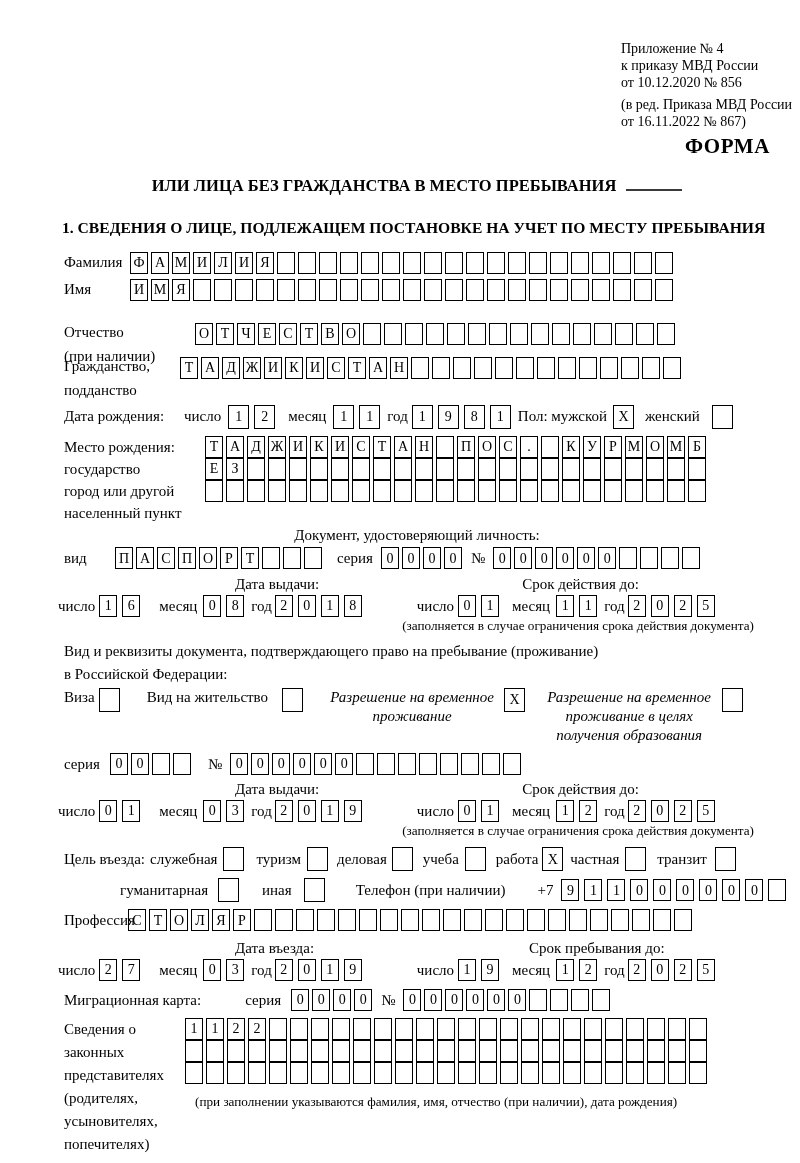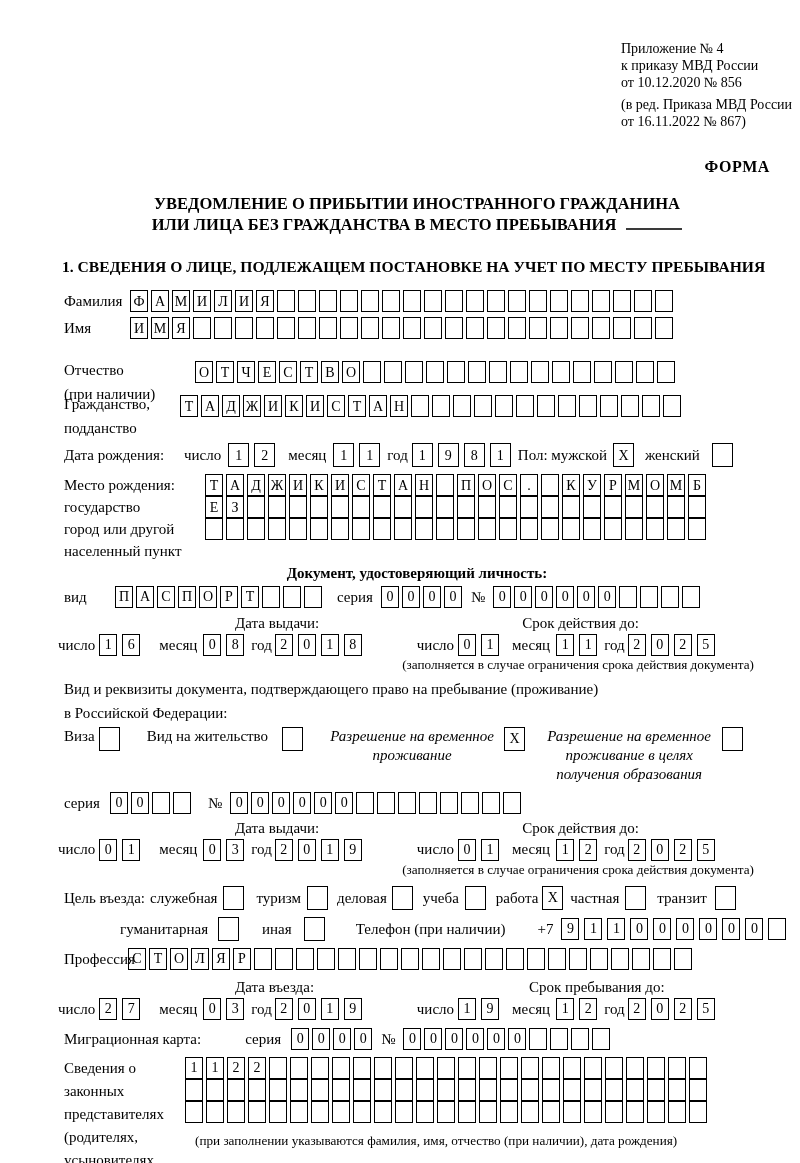--- a/index.html
+++ b/index.html
@@ -4,41 +4,41 @@
 <style>
   * { box-sizing: border-box; }
   html,body { margin:0; padding:0; background:#fff; }
   body { width:800px; height:1163px; color:#000;
          font-family:"Liberation Serif","DejaVu Serif",serif; }
   .page { position:relative; width:800px; height:1163px;
           padding:40px 30px 8px 64px; overflow:hidden; font-size:15px; line-height:1.25; }
 
   .hdr { margin-left:557px; width:205px; font-size:14px; line-height:17px; }
   .hdr .amend { margin-top:5px; }
-  .forma { text-align:right; font-weight:bold; font-size:16px; margin-top:27px; letter-spacing:0.6px; }
+  .forma { text-align:right; font-weight:bold; font-size:21px; margin-top:3px; letter-spacing:0.6px; }
 
   .title { text-align:center; font-weight:bold; font-size:16.5px; margin-top:16px; line-height:21px; }
   .uline { display:inline-block; width:56px; border-bottom:2.5px solid #3a3a3a; margin-left:10px; }
 
   .sec1 { font-weight:bold; font-size:15.6px; margin-top:22px; white-space:nowrap; margin-left:-2px; }
 
   .row  { display:flex; align-items:center; }
   .rowt { display:flex; align-items:flex-start; }
   .lbl  { flex-shrink:0; white-space:nowrap; }
   .lblcol { position:relative; flex-shrink:0; }
   .sub  { position:absolute; top:24px; left:0; white-space:nowrap; }
 
   .cells { display:flex; flex-wrap:nowrap; flex-shrink:0; }
   .cell  { width:18px; height:22px; border:1.5px solid #000; margin-right:3px;
            display:flex; align-items:center; justify-content:center;
            font-size:14px; flex-shrink:0; }
   .sp .cell  { margin-right:5px; }
   .cbs .cell { width:21px; height:24px; }
 
-  .dochead { text-align:center; font-weight:bold; font-size:15px; margin-top:2px; }
+  .dochead { text-align:center; font-weight:normal; font-size:15px; margin-top:2px; }
   .dhead   { display:flex; font-size:15px; }
   .note    { font-size:13.2px; }
   .stack .cells { margin-top:0; }
   .mt4 { margin-top:4px; }
   .cblbl { text-align:center; line-height:19px; flex-shrink:0;font-style:italic; }
   .opt { display:flex; align-items:center; }
 </style>
 </head>
 <body>
 
@@ -51,21 +51,20 @@
         <div>от 10.12.2020 № 856</div>
       </div>
     <div class="amend">
         <div>(в ред. Приказа МВД России</div>
         <div>от 16.11.2022 № 867)</div>
       </div>
   </div>
   <div class="forma">ФОРМА</div>
 
   <div class="title">
-    <div>УВЕДОМЛЕНИЕ О ПРИБЫТИИ ИНОСТРАННОГО ГРАЖДАНИНА</div>
     <div><span>ИЛИ ЛИЦА БЕЗ ГРАЖДАНСТВА В МЕСТО ПРЕБЫВАНИЯ</span><span class="uline"></span></div>
   </div>
 
   <div class="sec1">1. СВЕДЕНИЯ О ЛИЦЕ, ПОДЛЕЖАЩЕМ ПОСТАНОВКЕ НА УЧЕТ ПО МЕСТУ ПРЕБЫВАНИЯ</div>
 
   <div class="row" style="margin-top:14px">
     <span class="lbl" style="width:66px">Фамилия</span>
     <span class="cells">
         <span class="cell">Ф</span>
         <span class="cell">А</span>

